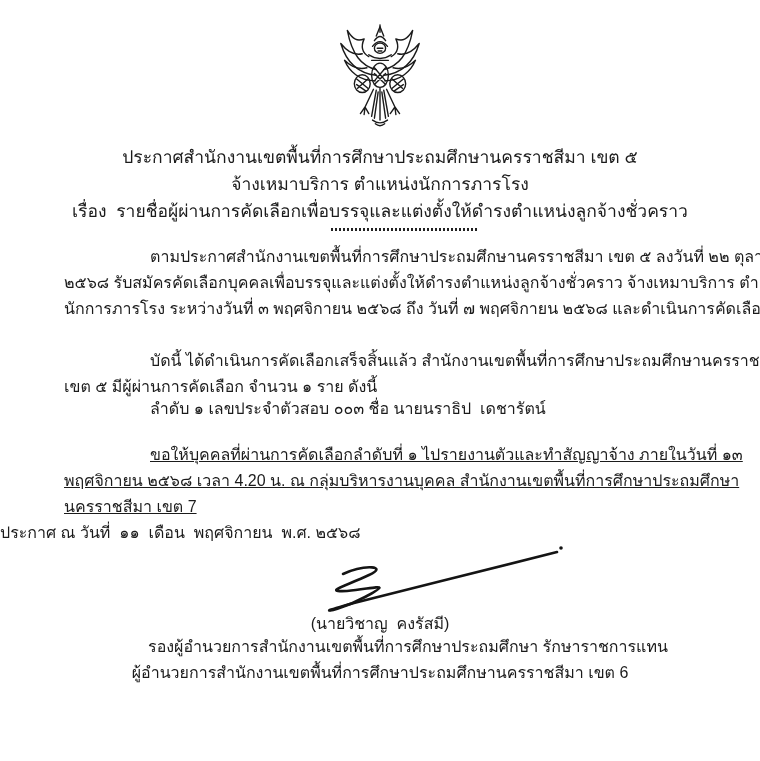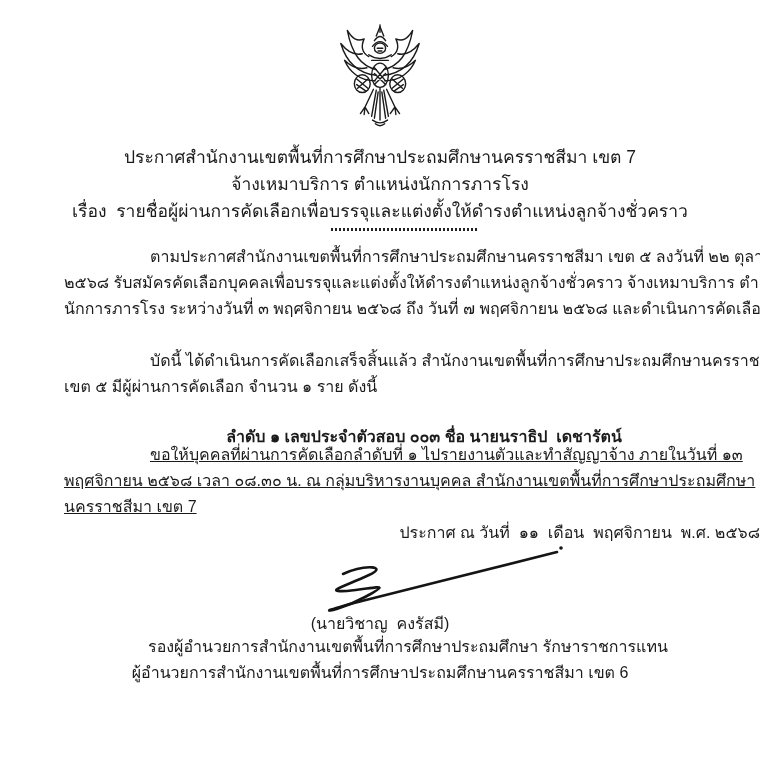--- a/index.html
+++ b/index.html
@@ -14,23 +14,23 @@
   .title-line{display:block;height:27px;line-height:27px;font-size:17.5px;white-space:pre;}
   .dotted-rule{
     left:331px;top:228px;width:146px;height:3px;
     background:repeating-linear-gradient(90deg,#222 0 2px,transparent 2px 4px);
   }
   .content-line{display:block;height:26px;line-height:26px;font-size:16px;white-space:pre;}
   .block{left:64px;width:634px;}
   .indent{padding-left:86px;}
   #para1{top:244px;}
   #para2{top:348px;}
-  #result-line{top:424px;font-weight:700;text-align:center;}
+  #result-line{top:396px;font-weight:400;}
   #para3{top:442px;text-decoration:underline;}
-  #date-line{top:520px;left:0;width:760px;text-align:right;}
+  #date-line{top:520px;left:0;width:760px;text-align:left;}
   .signature{left:295px;top:540px;width:280px;height:76px;}
   #signer-name{top:611px;left:0;width:760px;text-align:center;font-size:16px;height:26px;line-height:26px;white-space:pre;}
   .role-line{left:0;width:760px;text-align:center;display:block;height:26px;line-height:26px;font-size:16px;white-space:pre;}
   #role1{top:634px;padding-left:28px;}
   #role2{top:660px;}
   svg{display:block;}
 </style>
 </head>
 <body>
 
@@ -71,21 +71,21 @@
         <path d="M67 73 L76 92 M76 92 L71 99 M76 92 L77 100 M76 92 L81 99"></path>
 
         <path d="M60 72 L60 106 M56 74 L51 102 M64 74 L69 102 M58 76 L54 104 M62 76 L66 104"></path>
         <path d="M52 106 Q60 112 68 106"></path>
         <path d="M55 110 Q60 114 65 110"></path>
       </g>
     </svg>
   </div>
 
   <div class="abs title-block">
-    <span class="title-line">ประกาศสำนักงานเขตพื้นที่การศึกษาประถมศึกษานครราชสีมา เขต 7</span>
+    <span class="title-line">ประกาศสำนักงานเขตพื้นที่การศึกษาประถมศึกษานครราชสีมา เขต ๕</span>
     <span class="title-line">จ้างเหมาบริการ ตำแหน่งนักการภารโรง</span>
     <span class="title-line">เรื่อง  รายชื่อผู้ผ่านการคัดเลือกเพื่อบรรจุและแต่งตั้งให้ดำรงตำแหน่งลูกจ้างชั่วคราว</span>
   </div>
 
   <div class="abs dotted-rule"></div>
 
   <div id="para1" class="abs block">
     <span class="content-line indent">ตามประกาศสำนักงานเขตพื้นที่การศึกษาประถมศึกษานครราชสีมา เขต ๕ ลงวันที่ ๒๒ ตุลาคม</span>
     <span class="content-line">๒๕๖๘ รับสมัครคัดเลือกบุคคลเพื่อบรรจุและแต่งตั้งให้ดำรงตำแหน่งลูกจ้างชั่วคราว จ้างเหมาบริการ ตำแหน่ง</span>
     <span class="content-line">นักการภารโรง ระหว่างวันที่ ๓ พฤศจิกายน ๒๕๖๘ ถึง วันที่ ๗ พฤศจิกายน ๒๕๖๘ และดำเนินการคัดเลือกใน</span>
@@ -95,21 +95,21 @@
     <span class="content-line indent">บัดนี้ ได้ดำเนินการคัดเลือกเสร็จสิ้นแล้ว สำนักงานเขตพื้นที่การศึกษาประถมศึกษานครราชสีมา</span>
     <span class="content-line">เขต ๕ มีผู้ผ่านการคัดเลือก จำนวน ๑ ราย ดังนี้</span>
   </div>
 
   <div id="result-line" class="abs block">
     <span class="content-line indent">ลำดับ ๑ เลขประจำตัวสอบ ๐๐๓ ชื่อ นายนราธิป  เดชารัตน์</span>
   </div>
 
   <div id="para3" class="abs block">
     <span class="content-line indent">ขอให้บุคคลที่ผ่านการคัดเลือกลำดับที่ ๑ ไปรายงานตัวและทำสัญญาจ้าง ภายในวันที่ ๑๓</span>
-    <span class="content-line">พฤศจิกายน ๒๕๖๘ เวลา ๐๘.๓๐ น. ณ กลุ่มบริหารงานบุคคล สำนักงานเขตพื้นที่การศึกษาประถมศึกษา</span>
+    <span class="content-line">พฤศจิกายน ๒๕๖๘ เวลา 4.20 น. ณ กลุ่มบริหารงานบุคคล สำนักงานเขตพื้นที่การศึกษาประถมศึกษา</span>
     <span class="content-line">นครราชสีมา เขต 7</span>
   </div>
 
   <div id="date-line" class="abs">
     <span class="content-line" style="display:inline;">ประกาศ ณ วันที่  ๑๑  เดือน  พฤศจิกายน  พ.ศ. ๒๕๖๘</span>
   </div>
 
   <div class="abs signature">
     <svg viewBox="0 0 280 76" width="280" height="76" aria-hidden="true">
       <g stroke="#141414" fill="none" stroke-width="2.6" stroke-linecap="round">

